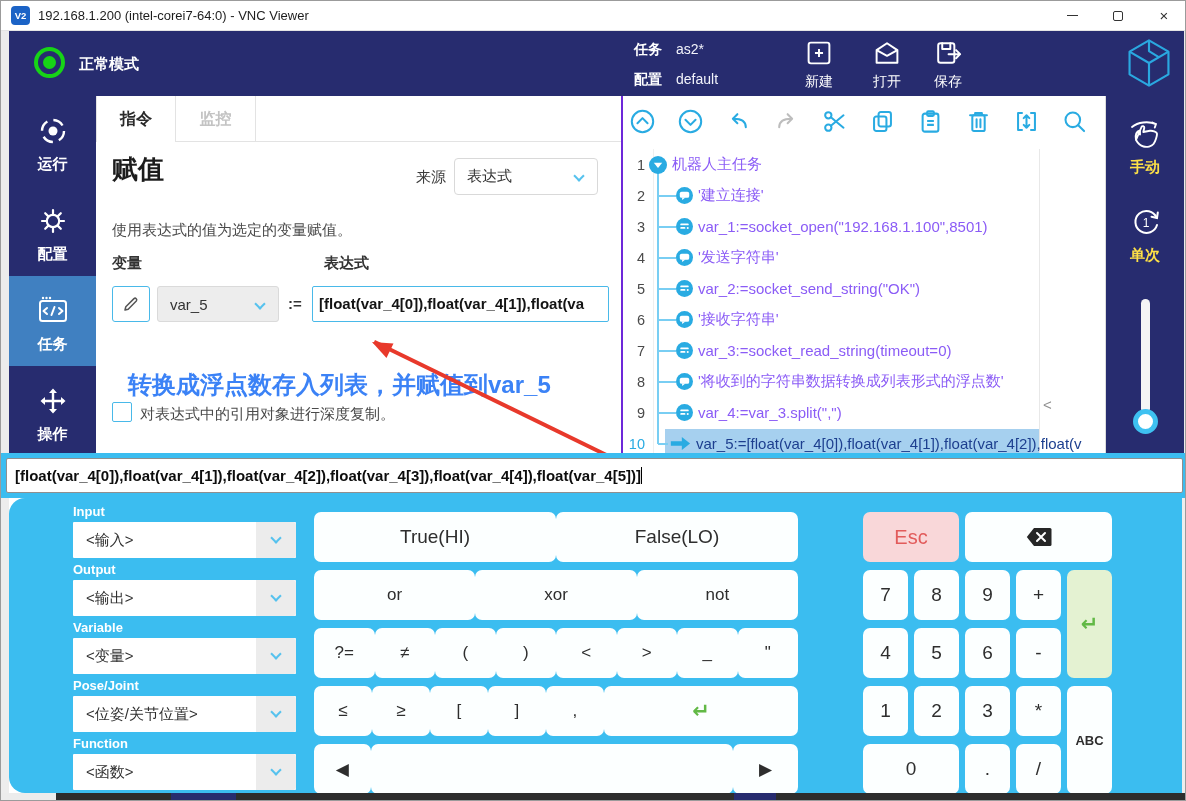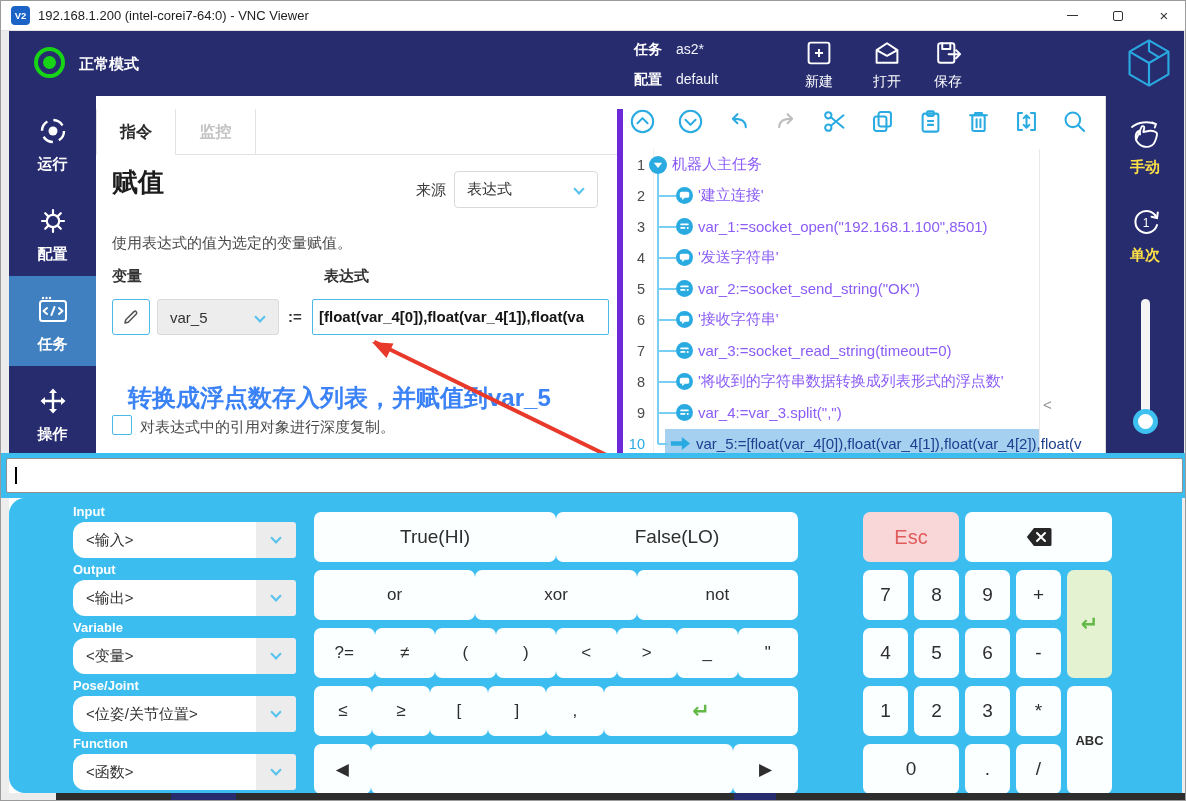--- a/index.html
+++ b/index.html
@@ -35,21 +35,21 @@
 
   
   .lnav { left:8px; top:95px; width:87px; height:357px; background:#272c6f; }
   .lnav-item { position:relative; width:87px; height:90px; text-align:center; color:#fff; }
   .lnav-item.active { background:#4080c1; }
   .lnav-item svg { margin-top:18px; }
   .lnav-item .lbl { font-size:15px; font-weight:bold; margin-top:3px; }
   .lnav-item:last-child { height:87px; overflow:hidden; }
 
   
-  .ipanel { left:95px; top:108px; width:527px; height:357px; background:#fff; border-right:6px solid #6d28d9; }
+  .ipanel { left:95px; top:95px; width:527px; height:357px; background:#fff; border-right:2px solid #6d28d9; }
   .tabs { position:absolute; left:0; top:0; width:100%; height:46px; border-bottom:1px solid #e3e3e3; display:flex; }
   .tab { width:80px; height:46px; display:flex; align-items:center; justify-content:center; font-size:16px; font-weight:bold; border-right:1px solid #e3e3e3; }
   .tab.active { color:#2a2a2a; border-left:1px solid #e3e3e3; background:#fff; }
   .tab.idle { color:#c3c3c3; }
   .ip-title { left:16px; top:56px; font-size:26px; font-weight:bold; color:#1c1c1c; }
   .src-label { left:320px; top:72px; font-size:15px; color:#3c3c3c; }
   .src-dd { left:358px; top:62px; width:144px; height:37px; border:1px solid #d9d9d9; border-radius:4px; background:#fff; display:flex; align-items:center; }
   .src-dd .val { margin-left:12px; font-size:15px; color:#333; }
   .chev { width:8px; height:8px; border-right:2px solid #56c2ee; border-bottom:2px solid #56c2ee; transform:rotate(45deg); margin-top:-4px; }
   .dd-chev { position:absolute; right:14px; top:17px; }
@@ -103,21 +103,21 @@
   .kbd-panel { left:8px; top:497px; width:1175px; height:295px; background:#3bbdf0; border-radius:16px 0 0 16px; z-index:5; }
   .panel-gap-l { left:0; top:497px; width:8px; height:295px; background:#ededed; z-index:5; }
   .panel-gap-r { left:1181px; top:497px; width:5px; height:295px; background:#ededed; z-index:6; }
   .bstrip-base { left:0; top:792px; width:1186px; height:9px; background:#ececec; z-index:5; }
   .bstrip-dark { left:55px; top:792px; width:1131px; height:9px; background:#2d2d2d; z-index:6; }
   .bstrip-navy1 { left:170px; top:792px; width:65px; height:9px; background:#272c6f; z-index:7; }
   .bstrip-navy2 { left:733px; top:792px; width:42px; height:9px; background:#272c6f; z-index:7; }
 
   .sel-block { position:absolute; left:64px; width:223px; }
   .sel-label { font-size:13px; font-weight:bold; color:#fff; margin-bottom:3px; }
-  .sel-dd { position:relative; width:223px; height:36px; background:#fff; border-radius:12px; display:flex; align-items:center; }
+  .sel-dd { position:relative; width:223px; height:36px; background:#fff; border-radius:1px; display:flex; align-items:center; }
   .sel-dd .val { margin-left:13px; font-size:15px; color:#2f2f2f; }
   .sel-dd .chev-zone { position:absolute; right:0; top:0; bottom:0; width:40px; background:#ececec; border-radius:0 3px 3px 0; display:flex; align-items:center; justify-content:center; }
 
   .mainkeys { position:absolute; left:305px; top:14px; width:484px; display:flex; flex-direction:column; gap:8px; }
   .krow { display:flex; height:50px; }
   .key { flex:1; background:#fcffff; border-radius:7px; display:flex; align-items:center; justify-content:center; font-size:17px; color:#2e2e2e; }
   .key.big { font-size:19px; }
   .key.enter-wide { flex:3.35; }
   .key.space { flex:6.4; }
   .key.rarrow { flex:1.15; }
@@ -428,21 +428,21 @@
       <path d="M27.5 13.5 A11 11 0 1 0 28 21"></path>
       <path d="M28.8 8.5 L28 14 L22.5 12.8" fill="none"></path>
       <text x="17" y="22.5" font-size="12" fill="#fff" stroke="none" text-anchor="middle" font-family="Liberation Sans, sans-serif">1</text>
     </svg>
     <div class="lbl" style="top:150px;">单次</div>
     <div class="slider-track"></div>
     <div class="slider-knob"></div>
   </div>
 
   <div class="abs kbd-strip"></div>
-  <div class="abs expr-input"><span class="cursor"></span></div>
+  <div class="abs expr-input"><span>[float(var_4[0]),float(var_4[1]),float(var_4[2]),float(var_4[3]),float(var_4[4]),float(var_4[5])]</span><span class="cursor"></span></div>
   <div class="abs panel-gap-l"></div>
 
   <div class="abs kbd-panel">
 
     <div class="sel-block" style="top:6px;">
       <div class="sel-label">Input</div>
       <div class="sel-dd">
           <span class="val">&lt;输入&gt;</span>
           <span class="chev-zone">
             <span class="chev"></span>

